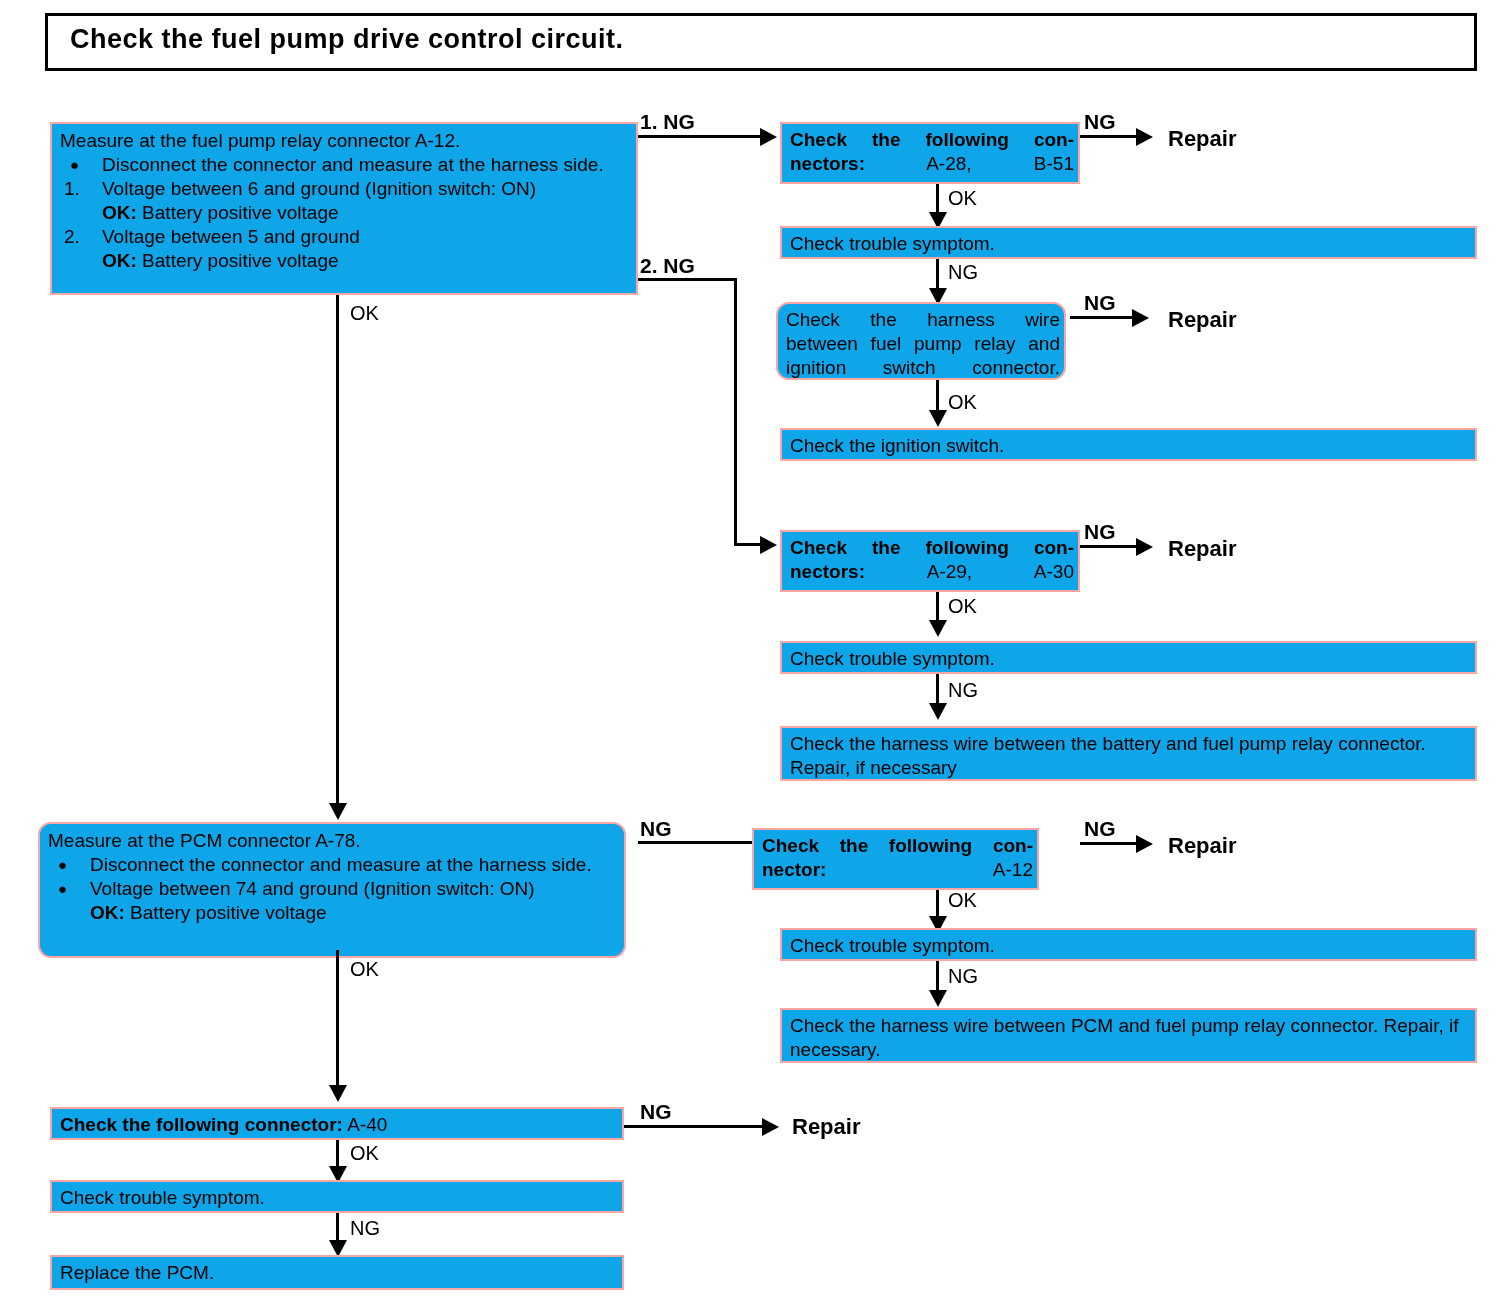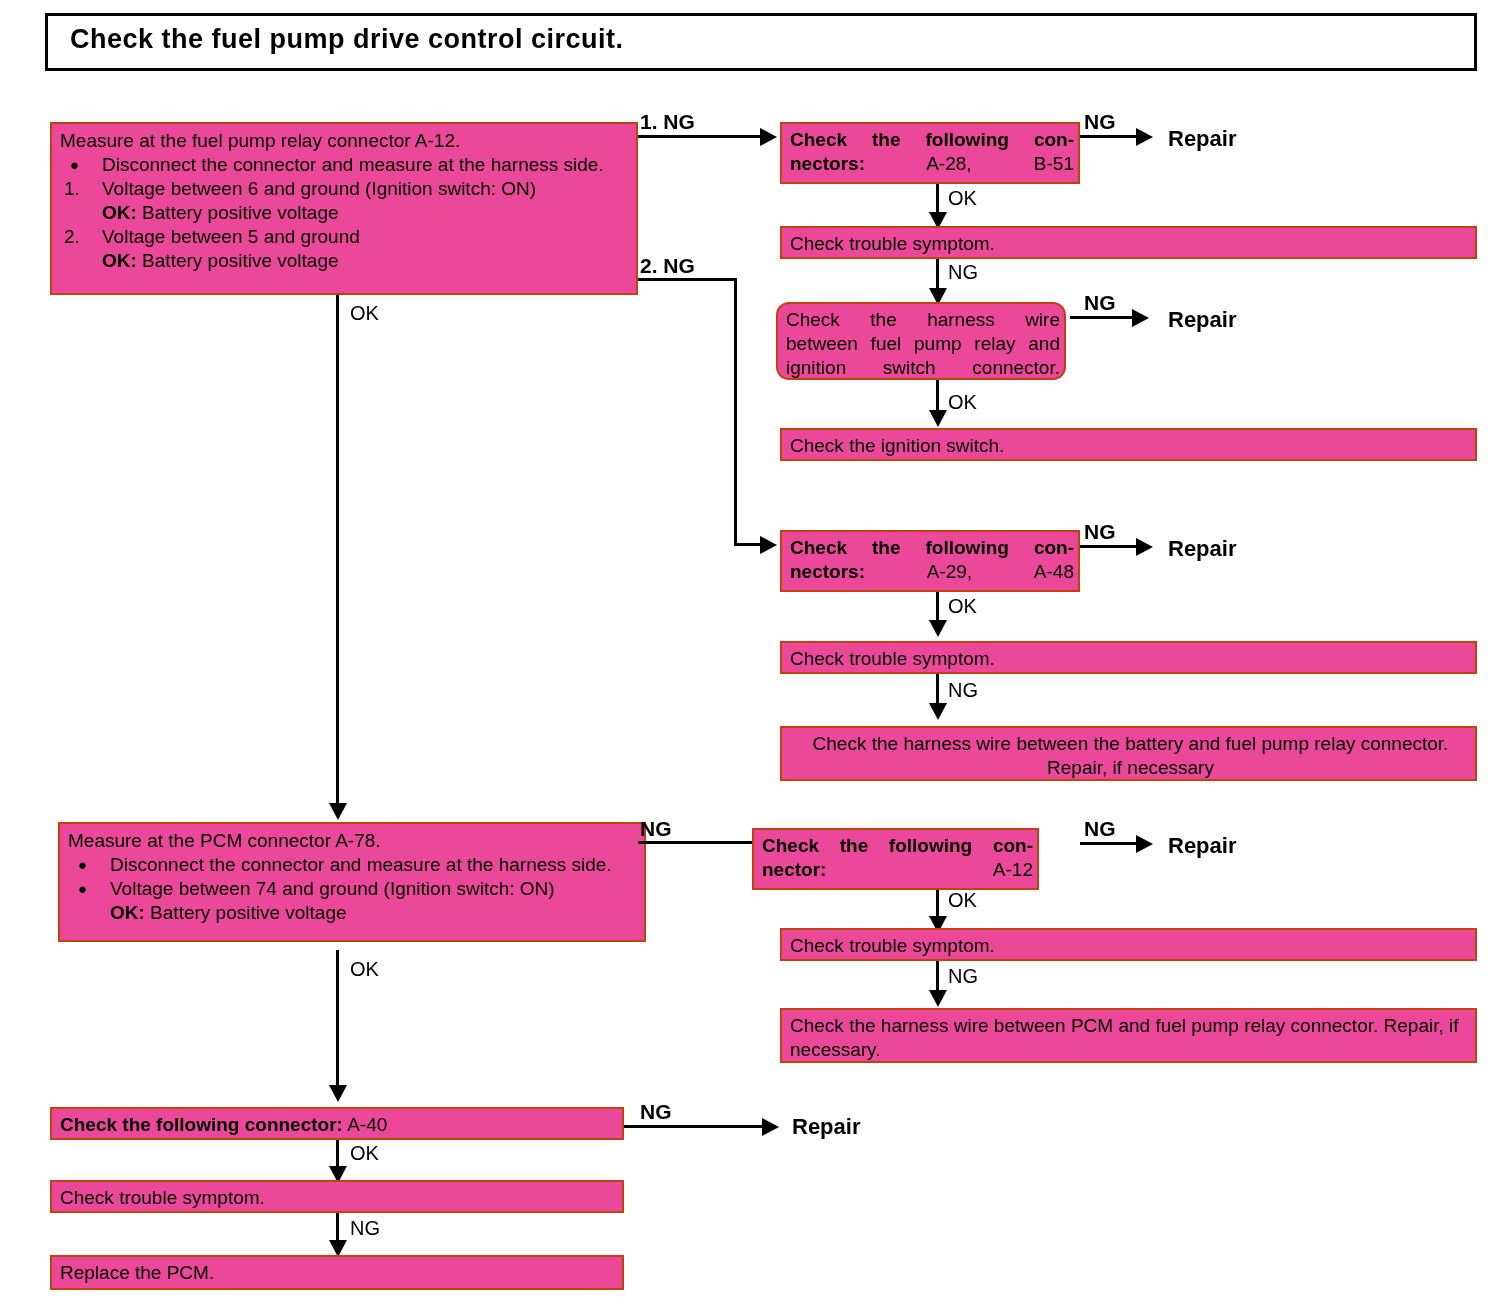--- a/index.html
+++ b/index.html
@@ -9,21 +9,21 @@
   .title-box{
     position:absolute;left:25px;top:13px;width:1432px;height:58px;
     border:3px solid #000;box-sizing:border-box;background:#fff;
   }
   .title-text{
     position:absolute;left:22px;top:8px;
     font-size:27px;font-weight:bold;letter-spacing:.5px;white-space:nowrap;
   }
 
   .box{
-    position:absolute;border:2px solid #c2410c;box-sizing:border-box;background:#ec4899;
+    position:absolute;border:2px solid #fca5a5;box-sizing:border-box;background:#0ea5e9;
   }
   .box .txt{
     position:absolute;left:8px;top:4px;right:4px;
     font-size:19px;line-height:24px;
   }
   .box.just .txt{ text-align:justify; }
   .box.just .txt:after{content:"";display:inline-block;width:100%;}
 
   .b{font-weight:bold;}
 
@@ -138,43 +138,43 @@
   <div class="arrow-d" style="left:909px;top:410px;"></div>
   <div class="lbl" style="left:928px;top:392px;">OK</div>
 
   <div class="box" style="left:760px;top:428px;width:697px;height:33px;">
     <div class="txt">Check the ignition switch.</div>
   </div>
 
   <div class="box just" style="left:760px;top:530px;width:300px;height:62px;">
     <div class="txt">
       <span class="b">Check the following con-nectors:</span>
-      <span>A-29, A-48</span>
+      <span>A-29, A-30</span>
     </div>
   </div>
   <div class="ln hl" style="left:1060px;top:545px;width:60px;"></div>
   <div class="arrow-r" style="left:1116px;top:538px;"></div>
   <div class="lbl-b" style="left:1064px;top:521px;">NG</div>
   <div class="lbl-b" style="left:1148px;top:538px;font-size:22px;">Repair</div>
   <div class="ln vl" style="left:916px;top:592px;height:34px;"></div>
   <div class="arrow-d" style="left:909px;top:620px;"></div>
   <div class="lbl" style="left:928px;top:596px;">OK</div>
 
   <div class="box" style="left:760px;top:641px;width:697px;height:33px;">
     <div class="txt">Check trouble symptom.</div>
   </div>
   <div class="ln vl" style="left:916px;top:674px;height:35px;"></div>
   <div class="arrow-d" style="left:909px;top:703px;"></div>
   <div class="lbl" style="left:928px;top:680px;">NG</div>
 
-  <div class="box" style="left:760px;top:726px;width:697px;height:55px;text-align:center;">
+  <div class="box" style="left:760px;top:726px;width:697px;height:55px;">
     <div class="txt">Check the harness wire between the battery and fuel pump relay connector. Repair, if necessary</div>
   </div>
 
-  <div class="box" style="left:38px;top:822px;width:588px;height:120px;">
+  <div class="box" style="left:18px;top:822px;width:588px;height:136px;border-radius:13px;">
     <div class="mlist">
       <span class="mrow mhead">Measure at the PCM connector A-78.</span>
       <span class="mrow bullet">
         <span class="marker">●</span>
         <span>Disconnect the connector and measure at the harness side.</span>
       </span>
       <span class="mrow bullet">
         <span class="marker">●</span>
         <span>Voltage between 74 and ground (Ignition switch: ON)</span>
       </span>

